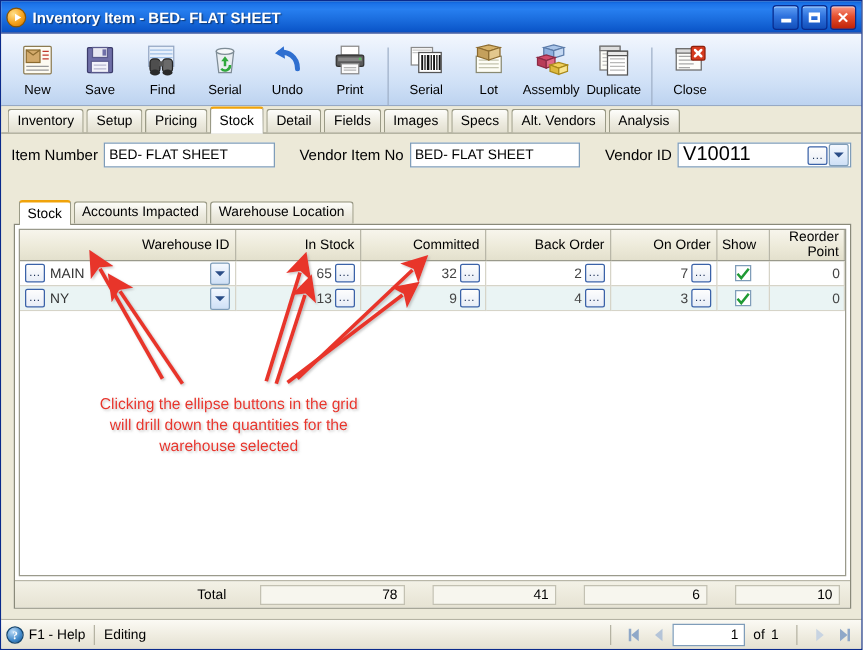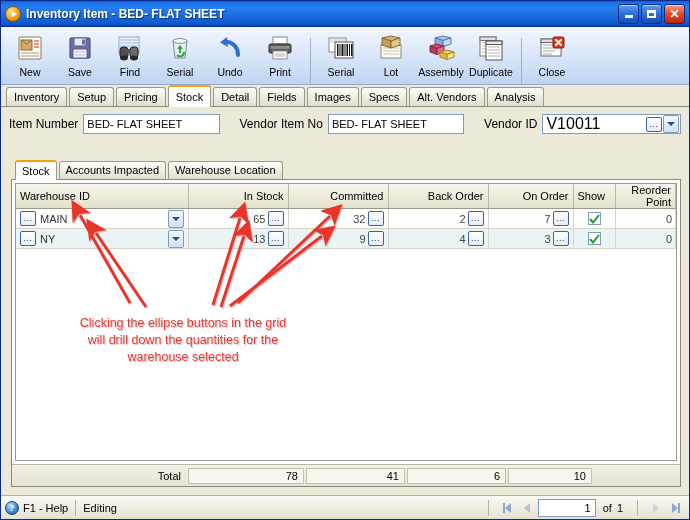--- a/index.html
+++ b/index.html
@@ -165,20 +165,21 @@
   }
   .chk svg { display:block; }
   .ta-r { text-align:right; }
   .gridbody-fill { flex:1 1 auto; background:#fff; }
 
   .totalrow {
     flex:0 0 22px; height:22px; display:flex; align-items:center;
     background:linear-gradient(to bottom,#f3f1e6,#e6e3d3);
     border-top:1px solid #b9b7a8;
     font-size:11px;
+    gap:20px;
   }
   .totalrow .tl { text-align:right; padding-right:6px; }
   .totalcell {
     height:16px; margin:0 1px; border:1px solid #c3c1b2; background:#f7f6ee;
     display:flex; align-items:center; justify-content:flex-end;
     padding-right:5px; font-size:11px; color:#000;
   }
 
   
   .annot {
@@ -449,21 +450,21 @@
               <col style="width:172px">
                 <col style="width:100px">
                 <col style="width:100px">
               <col style="width:100px">
                 <col style="width:85px">
                 <col style="width:42px">
                 <col>
             </colgroup>
             <thead>
               <tr>
-                <th style="text-align:left">Warehouse ID</th>
+                <th style="text-align:right">Warehouse ID</th>
                 <th style="text-align:right">In Stock</th>
                 <th style="text-align:right">Committed</th>
                 <th style="text-align:right">Back Order</th>
                 <th style="text-align:right">On Order</th>
                 <th style="text-align:left">Show</th>
                 <th style="text-align:right">Reorder Point</th>
               </tr>
             </thead>
             <tbody>
               <tr>

